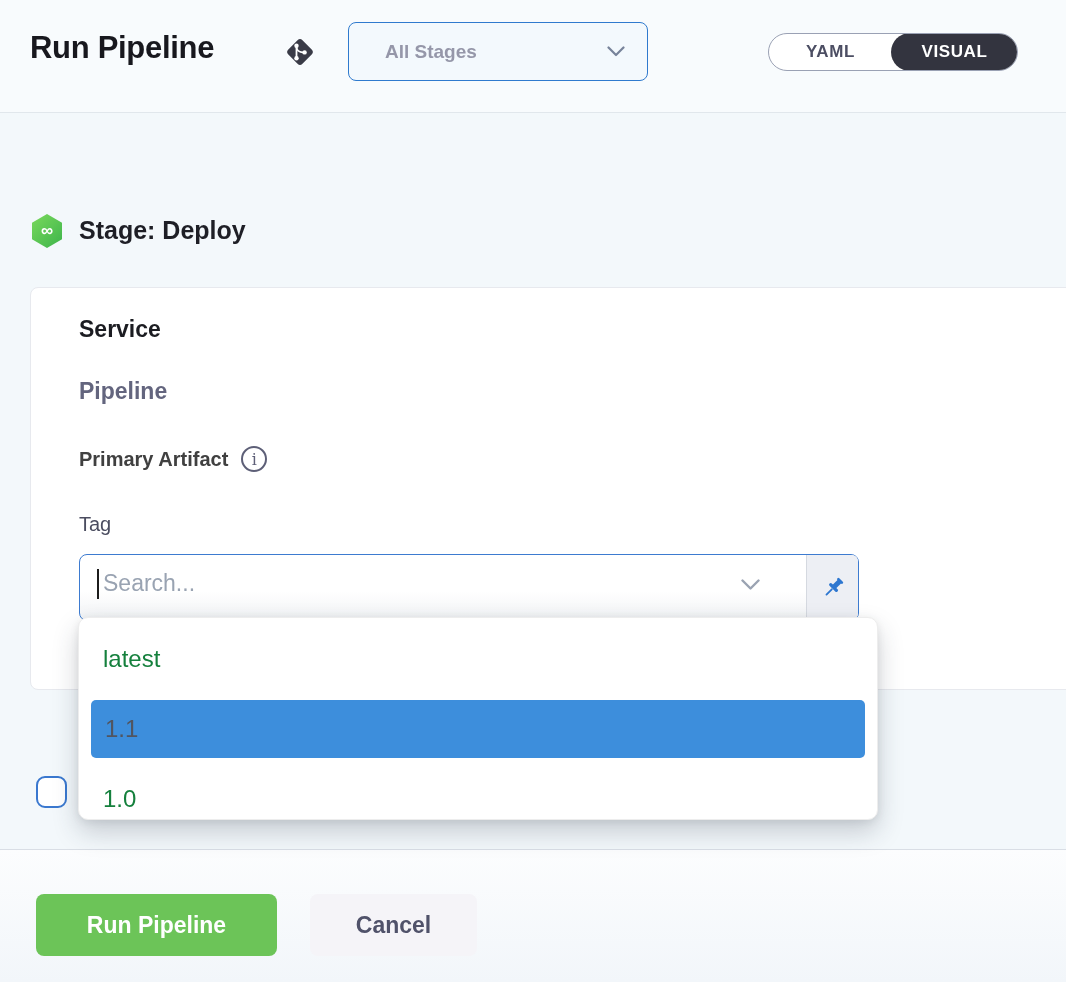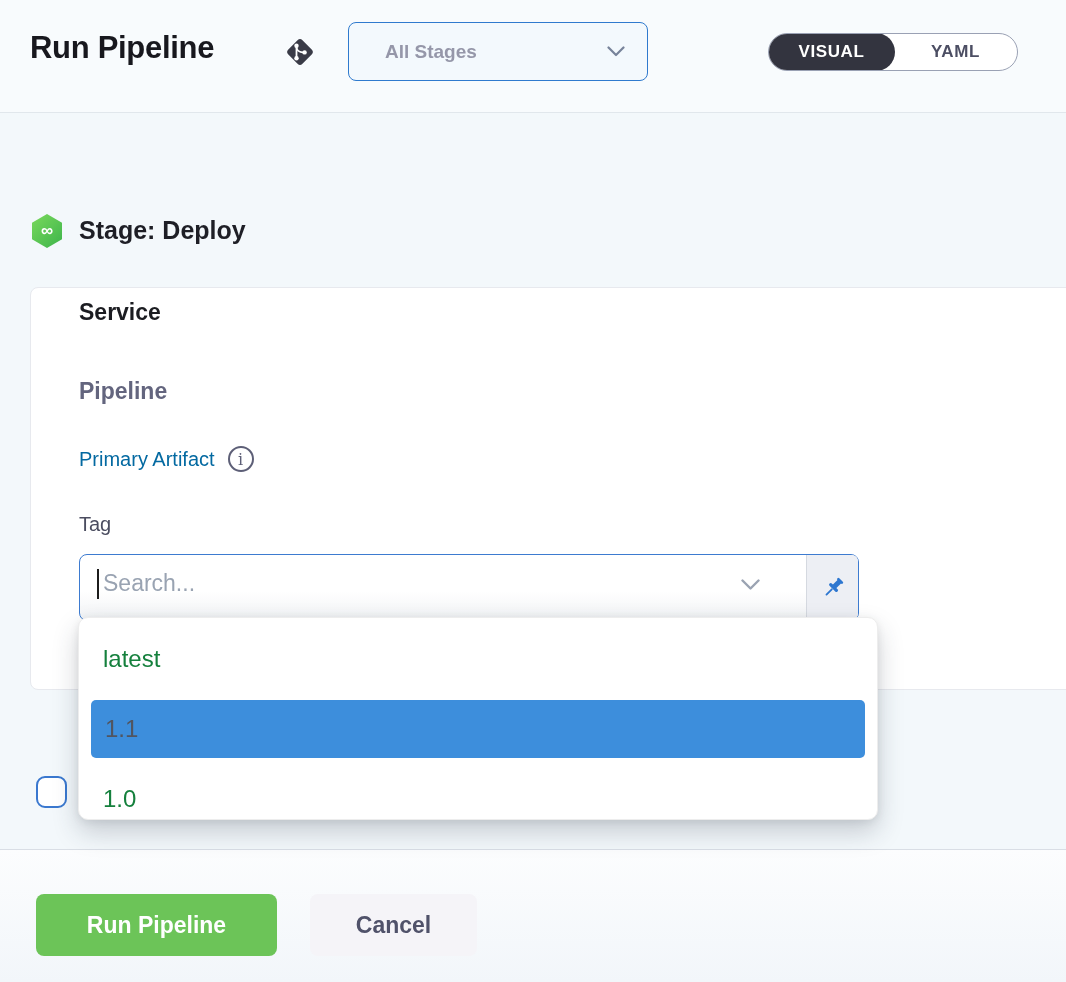--- a/index.html
+++ b/index.html
@@ -58,24 +58,24 @@
   .stage-label {
     position:absolute; left:79px; top:16px; white-space:nowrap;
     font-size:25px; font-weight:600; color:#1e1f26;
   }
 
   
   .card {
     position:absolute; left:30px; top:287px; width:1056px; height:403px;
     background:#ffffff; border:1px solid #e7e9ee; border-radius:8px;
   }
-  .h-service { position:absolute; left:48px; top:11px; font-size:23px; font-weight:700; color:#1b1c21; }
+  .h-service { position:absolute; left:48px; top:28px; font-size:23px; font-weight:700; color:#1b1c21; }
   .h-artifacts { position:absolute; left:48px; top:90px; font-size:23px; font-weight:700; color:#63657e; }
   .primary-row { position:absolute; left:48px; top:158px; display:flex; align-items:center; gap:13px; }
-  .h-primary { font-size:20px; font-weight:400; color:#0369a1; }
+  .h-primary { font-size:20px; font-weight:700; color:#404040; }
   .info-icon {
     width:26px; height:26px; border:2px solid #5d5f77; border-radius:50%;
     display:flex; align-items:center; justify-content:center;
     font-family:"DejaVu Serif",serif; font-size:16px; color:#5d5f77; font-style:normal;
   }
   .h-tag { position:absolute; left:48px; top:225px; font-size:20px; font-weight:400; color:#4b4d60; }
 
   
   .tag-input {
     position:absolute; left:48px; top:266px; width:780px; height:67px;
@@ -154,22 +154,22 @@
   <div class="stage-select">
     <span class="stage-select-value">All Stages</span>
     <span class="chev">
       <svg width="18" height="11" viewBox="0 0 18 11">
           <polyline points="1.5,1.5 9,9 16.5,1.5" fill="none" stroke="#77839a" stroke-width="2.2" stroke-linecap="round" stroke-linejoin="round"></polyline>
         </svg>
     </span>
   </div>
 
   <div class="view-toggle">
+    <div class="toggle-seg inactive">YAML</div>
     <div class="toggle-seg active">VISUAL</div>
-    <div class="toggle-seg inactive">YAML</div>
   </div>
 </div>
 
 <div class="stage-row">
   <div class="stage-hex">
     <span>∞</span>
   </div>
   <div class="stage-label">Stage: Deploy</div>
 </div>
 

